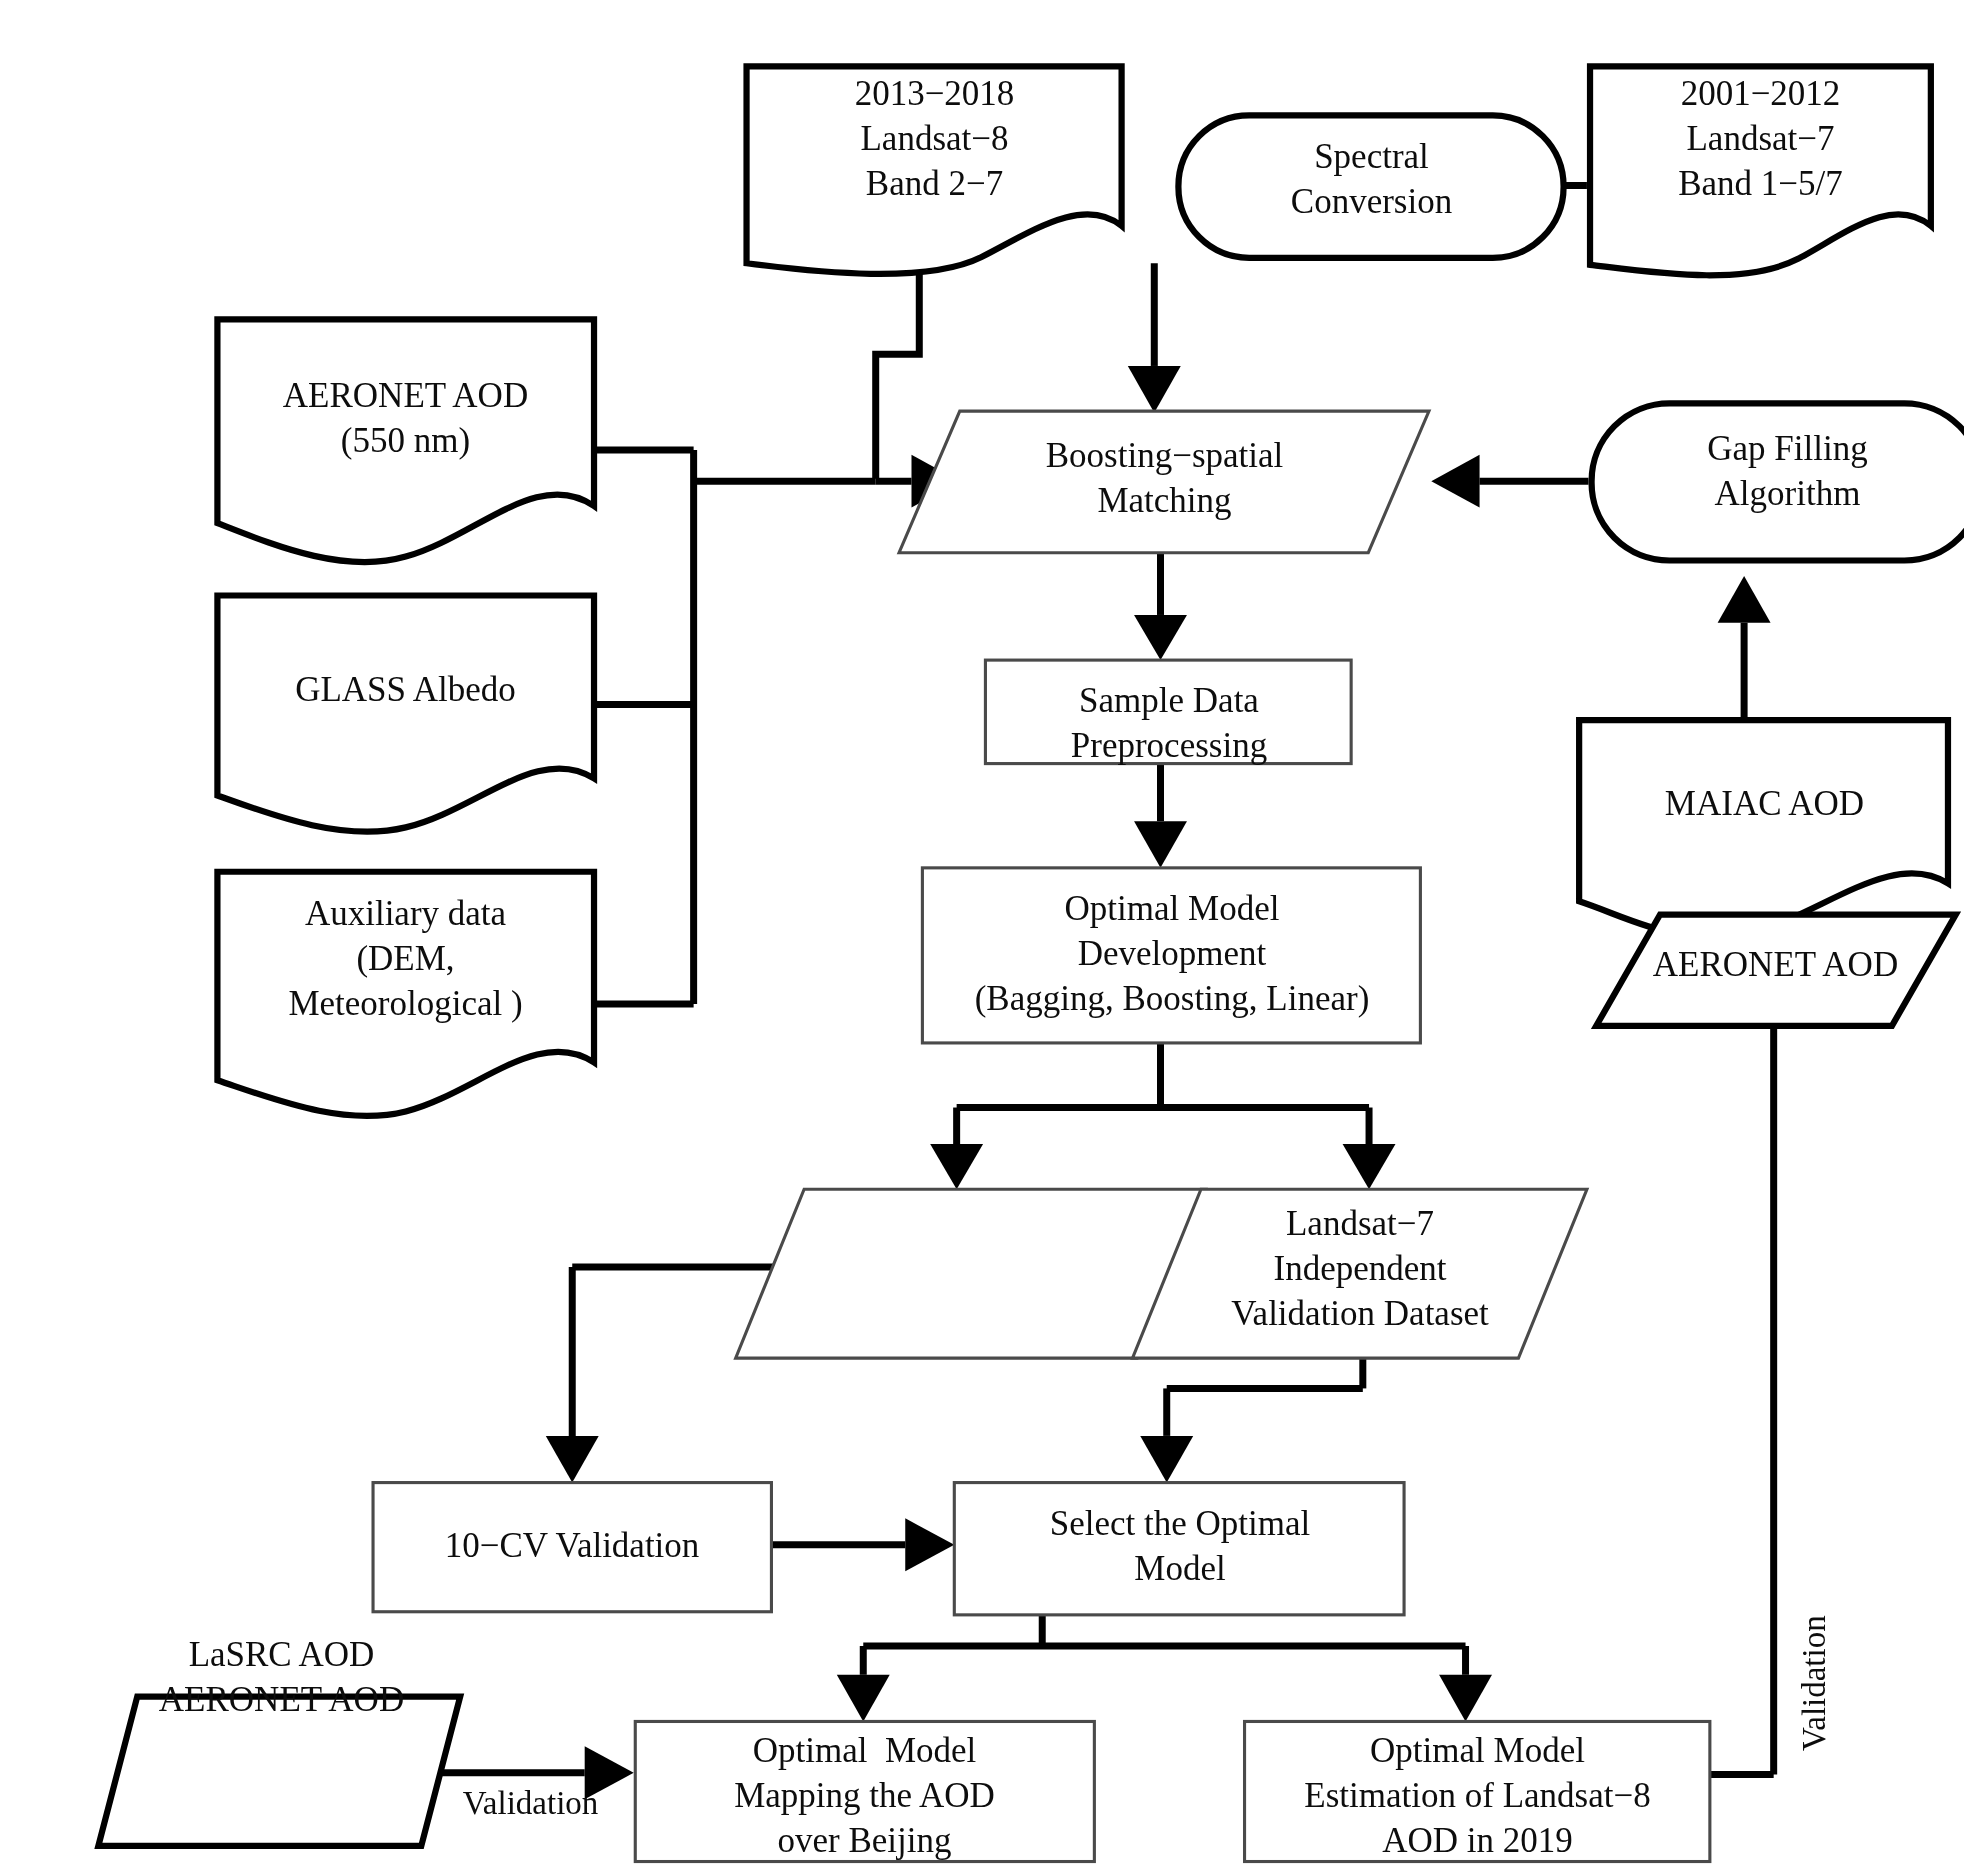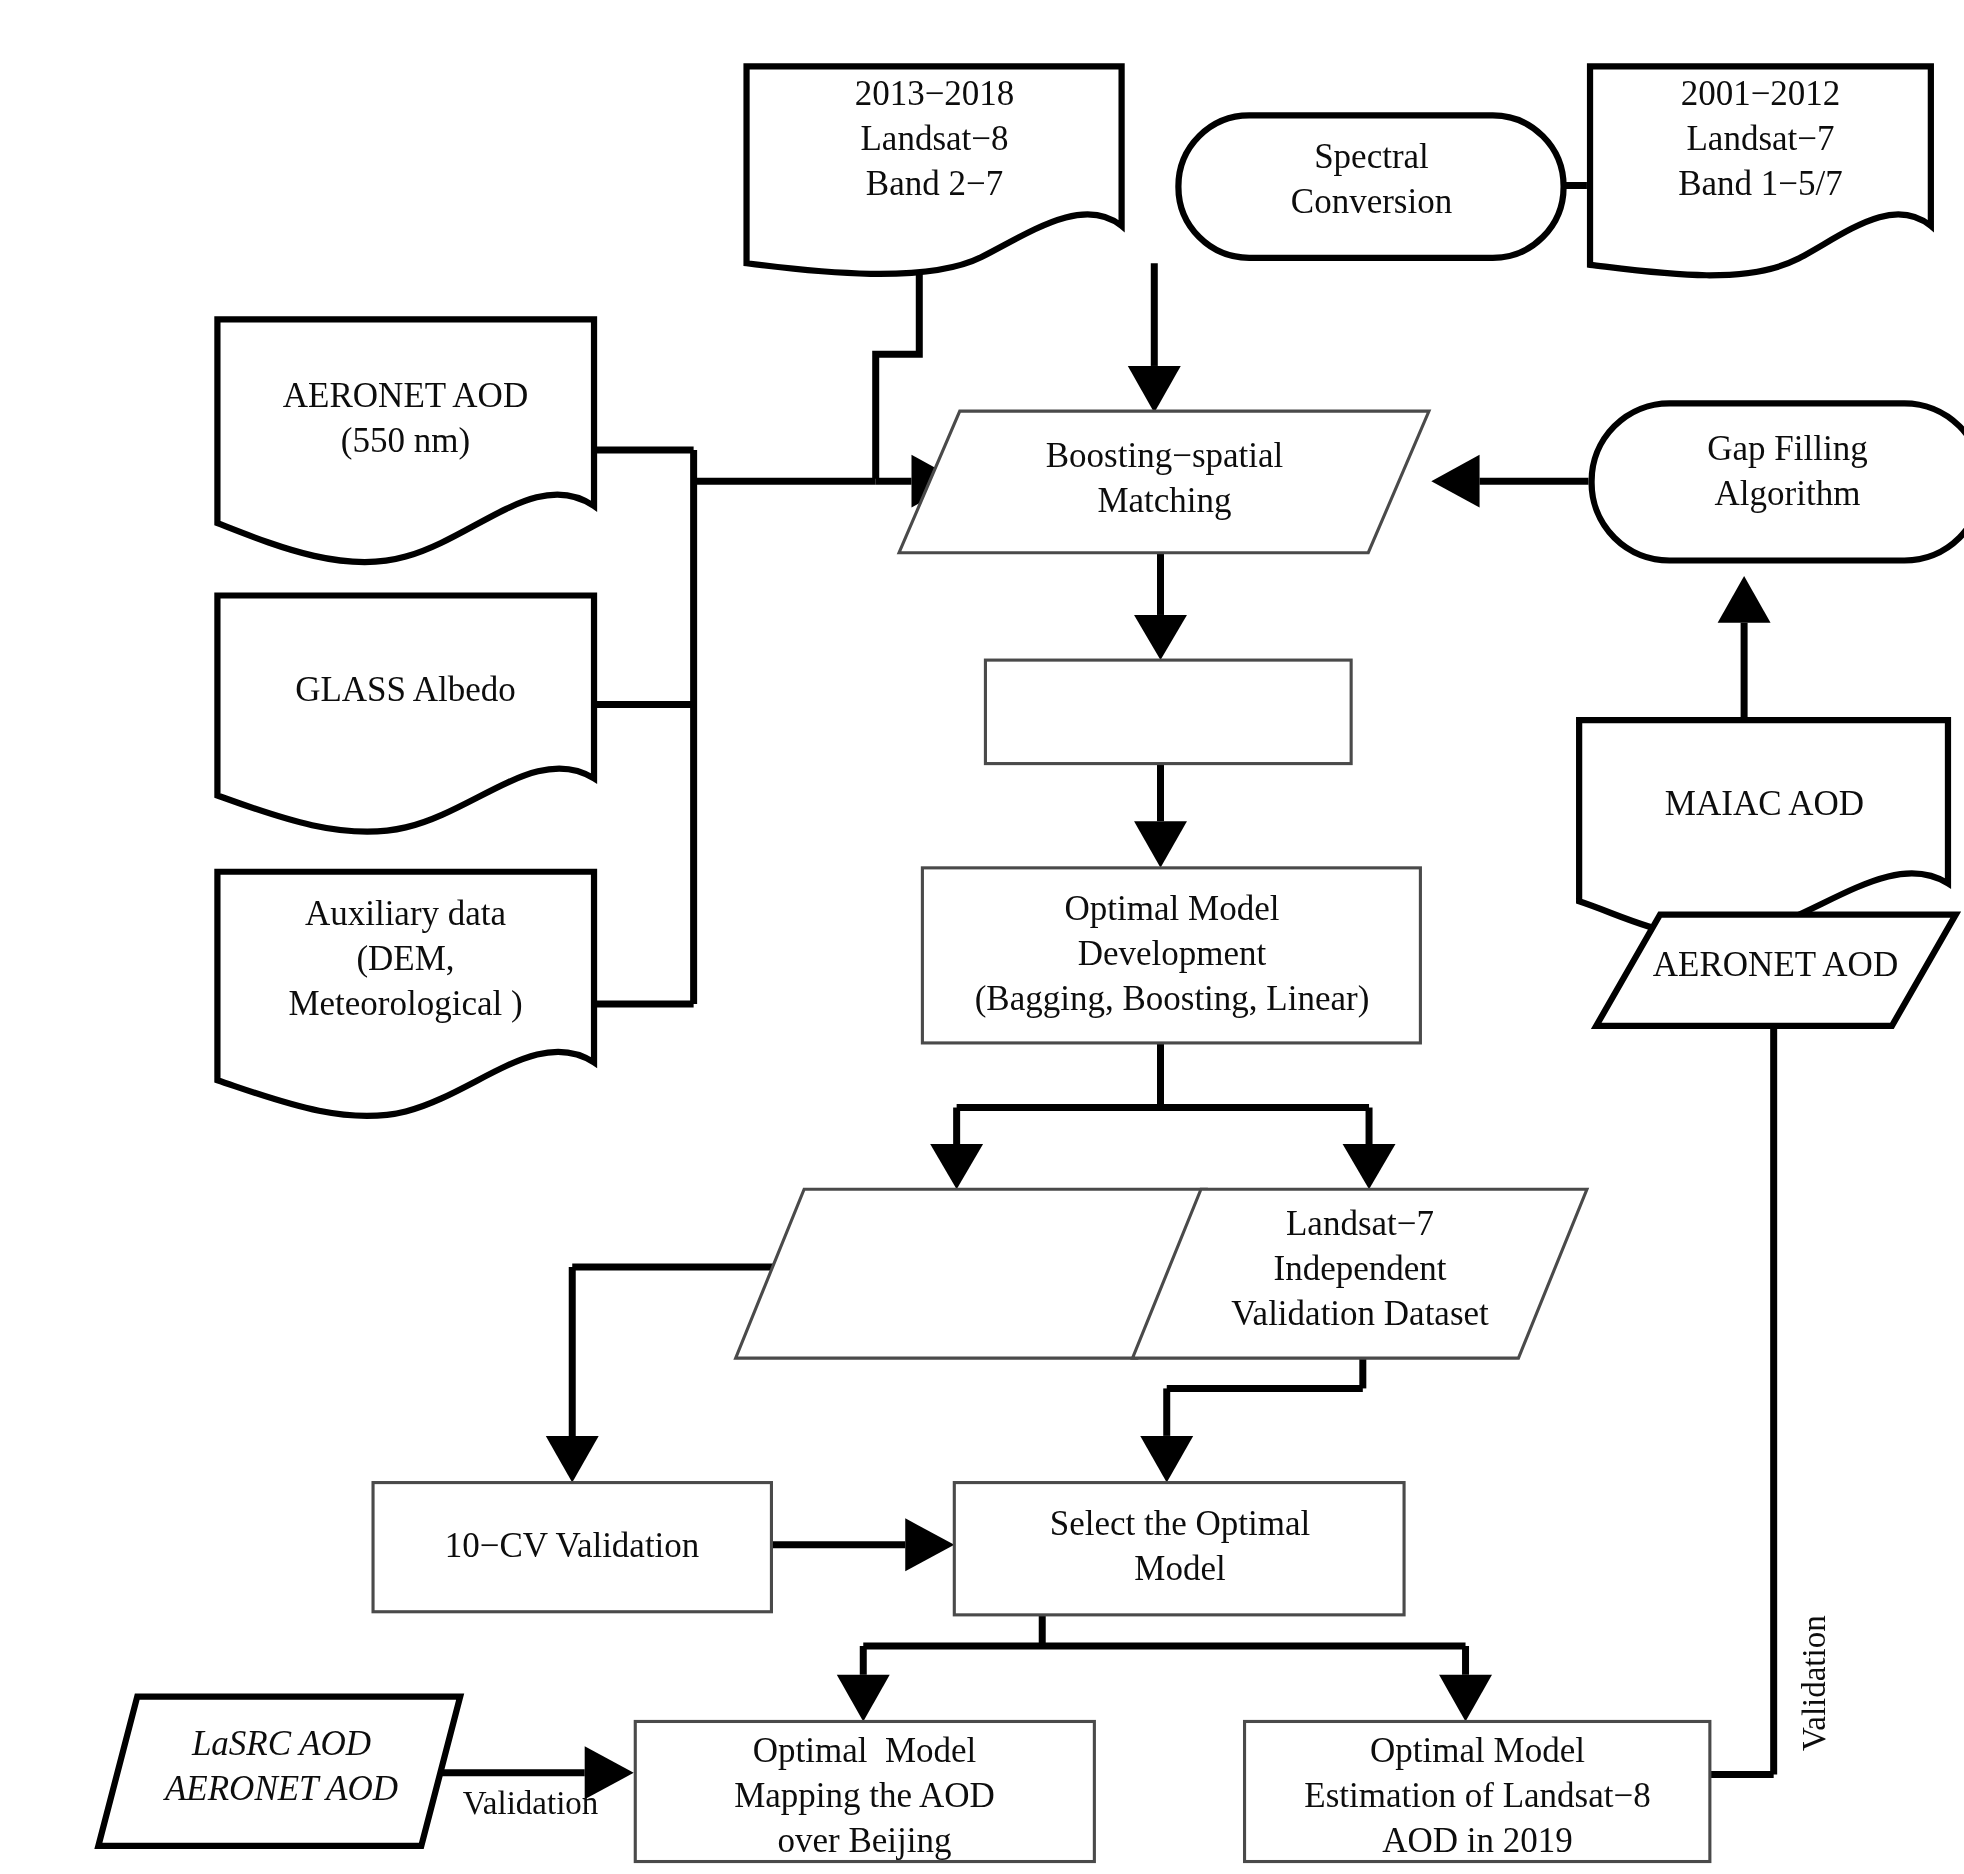--- a/index.html
+++ b/index.html
@@ -170,33 +170,34 @@
   <div class="lbl node-label" style="left:177px;top:668px;width:377px;"><span>GLASS Albedo</span></div>
 
   <div class="lbl node-label" style="left:177px;top:892px;width:377px;"><span>Auxiliary data</span><br><span>(DEM,</span><br><span>Meteorological )</span></div>
 
   <div class="lbl node-label" style="left:887px;top:434px;width:475px;"><span>Boosting−spatial</span><br><span>Matching</span></div>
 
   <div class="lbl node-label" style="left:1552px;top:427px;width:391px;"><span>Gap Filling</span><br><span>Algorithm</span></div>
 
   <div class="lbl node-label" style="left:1540px;top:782px;width:369px;"><span>MAIAC AOD</span></div>
 
+  <div class="lbl node-label" style="left:946px;top:679px;width:366px;"><span>Sample Data</span><br><span>Preprocessing</span></div>
 
   <div class="lbl node-label" style="left:883px;top:887px;width:498px;"><span>Optimal Model</span><br><span>Development</span><br><span>(Bagging, Boosting, Linear)</span></div>
 
 
   <div class="lbl node-label" style="left:1121px;top:1202px;width:398px;"><span>Landsat−7</span><br><span>Independent</span><br><span>Validation Dataset</span></div>
 
   <div class="lbl node-label" style="left:333px;top:1524px;width:398px;"><span>10−CV Validation</span></div>
 
   <div class="lbl node-label" style="left:915px;top:1502px;width:450px;"><span>Select the Optimal</span><br><span>Model</span></div>
 
   <div class="lbl node-label" style="left:1576px;top:943px;width:319px;"><span>AERONET AOD</span></div>
 
-  <div class="lbl node-label" style="left:74px;top:1722px;width:335px;font-style:italic;"><span>LaSRC AOD</span><br><span>AERONET AOD</span></div>
+  <div class="lbl node-label" style="left:74px;top:1633px;width:335px;"><span>LaSRC AOD</span><br><span>AERONET AOD</span></div>
 
   <div class="lbl node-label" style="left:595px;top:1729px;width:459px;"><span>Optimal  Model</span><br><span>Mapping the AOD</span><br><span>over Beijing</span></div>
 
   <div class="lbl node-label" style="left:1205px;top:1729px;width:465px;"><span>Optimal Model</span><br><span>Estimation of Landsat−8</span><br><span>AOD in 2019</span></div>
 
   <div class="lbl edge-label" style="left:397px;top:1782px;width:187px;"><span>Validation</span></div>
 
   <div class="lbl edge-label vert" style="left:1673px;top:1662px;width:202px;transform:rotate(-90deg);"><span>Validation</span></div>
 
 </div>

